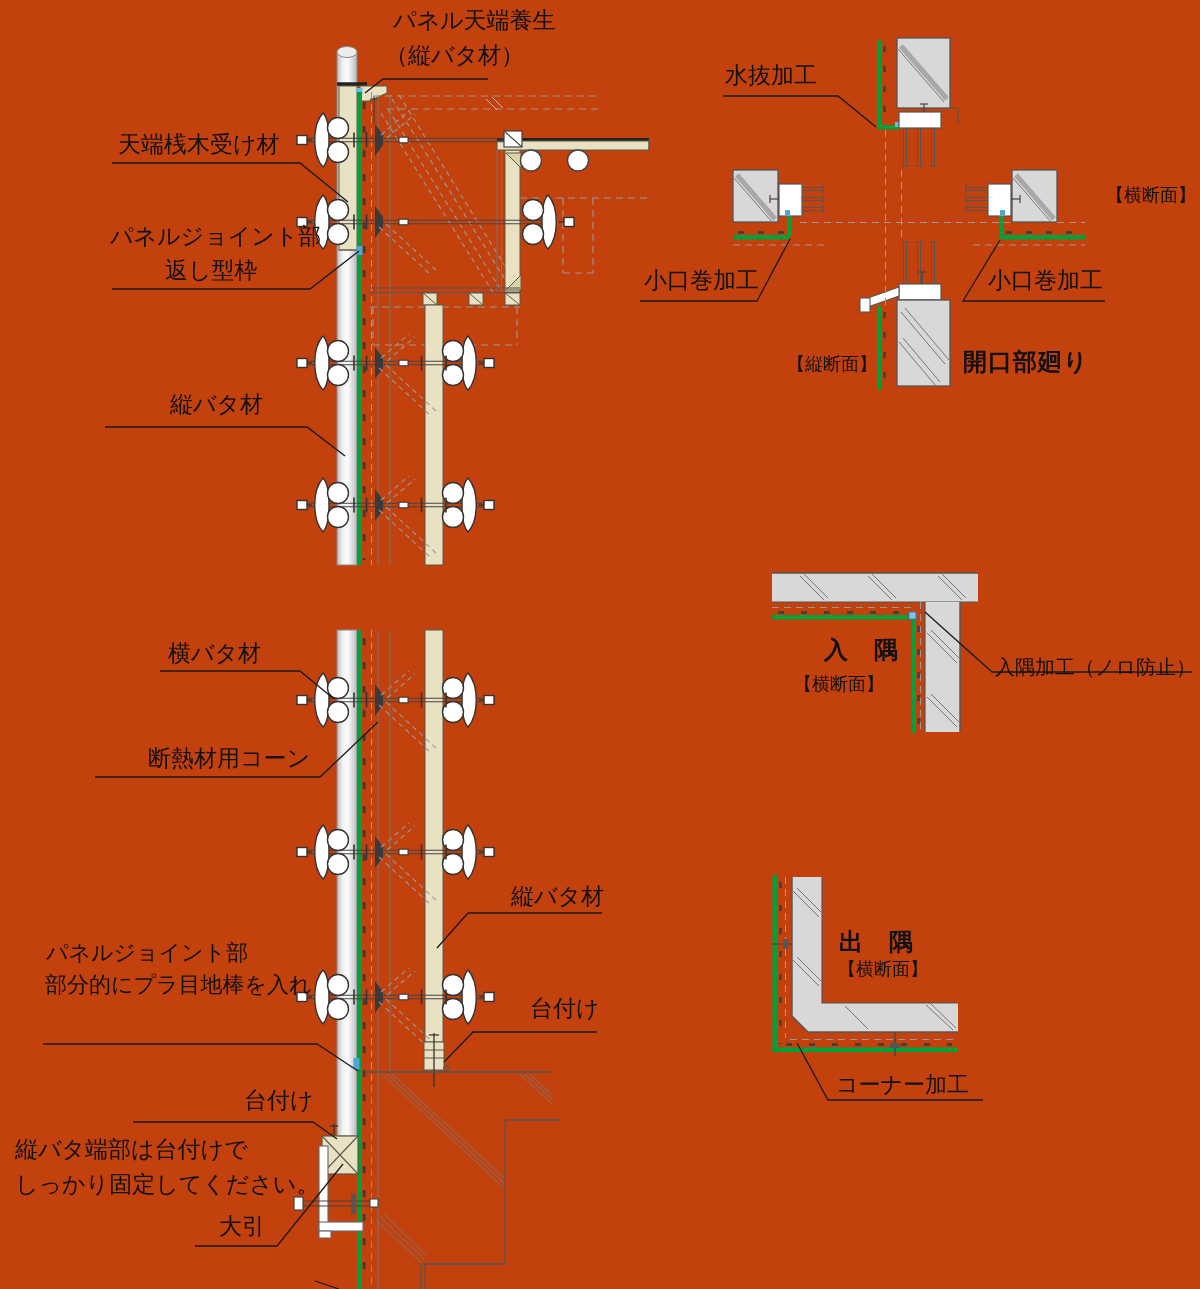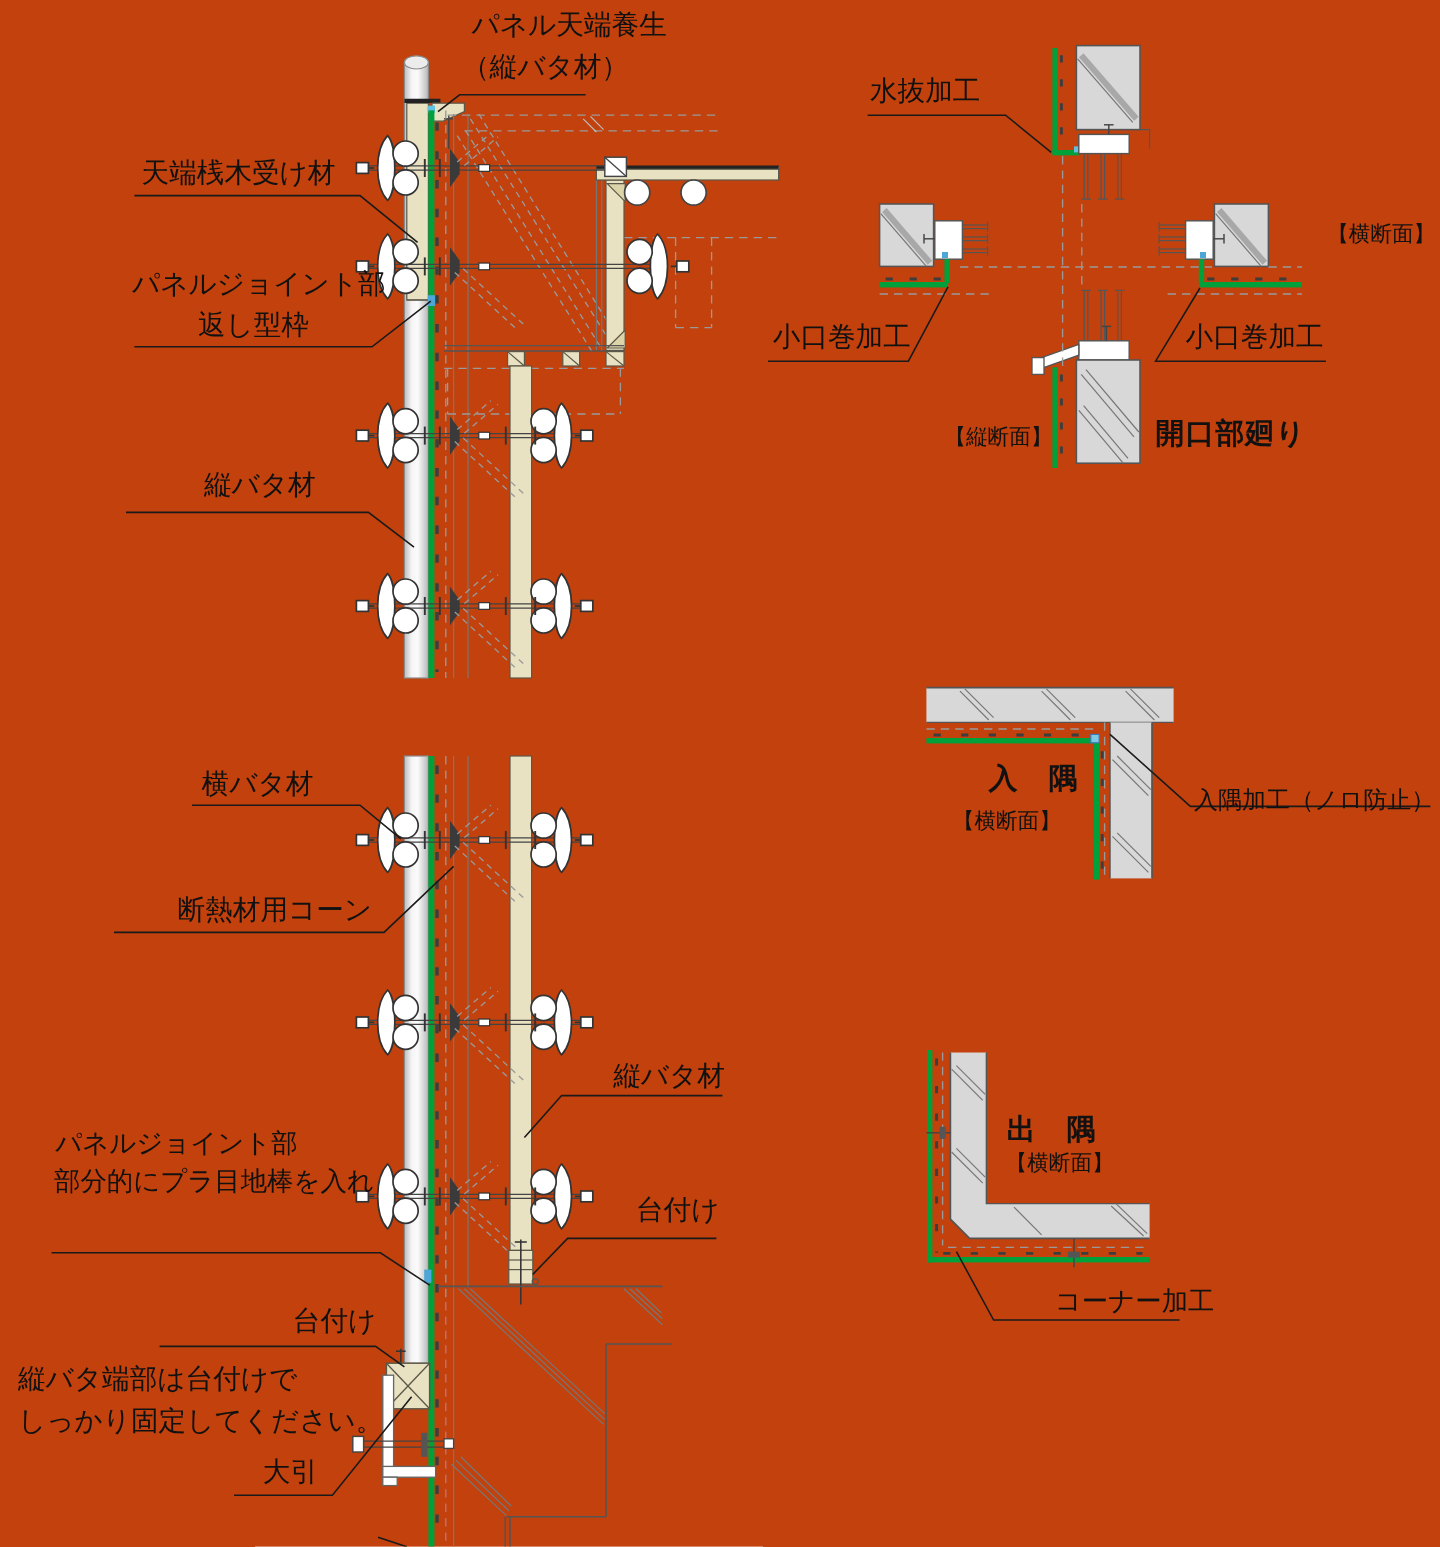--- a/index.html
+++ b/index.html
@@ -454,15 +454,15 @@
 <div class="lbl cap" style="left:1106px;top:186px;">【横断面】</div>
 <div class="lbl cap" style="left:787px;top:355px;">【縦断面】</div>
 <div class="lbl ttl" style="left:963px;top:349px;">開口部廻り</div>
 
 <div class="lbl ttl" style="left:824px;top:637px;">入　隅</div>
 <div class="lbl cap" style="left:794px;top:675px;">【横断面】</div>
 <div class="lbl sz20" style="left:995px;top:656px;">入隅加工（ノロ防止）</div>
 
 <div class="lbl ttl" style="left:839px;top:929px;">出　隅</div>
 <div class="lbl cap" style="left:838px;top:960px;">【横断面】</div>
-<div class="lbl sz22" style="left:836px;top:1073px;margin-left:43px;">コーナー加工</div>
+<div class="lbl sz22" style="left:836px;top:1073px;">コーナー加工</div>
 
 </div>
 
 </body></html>

